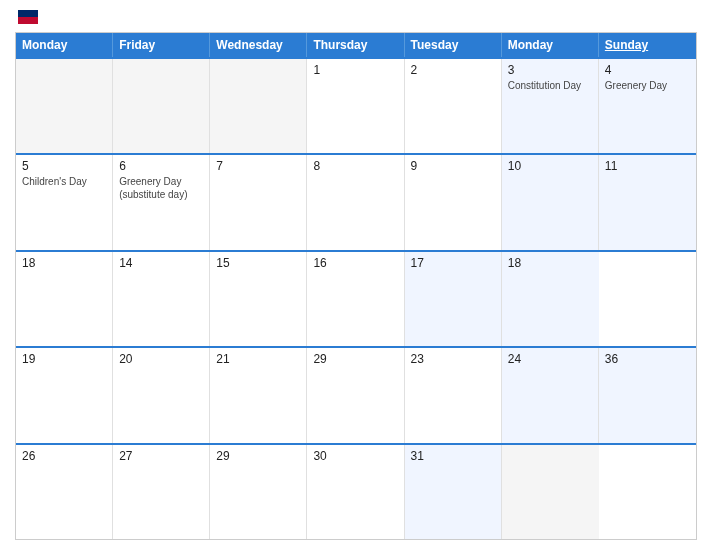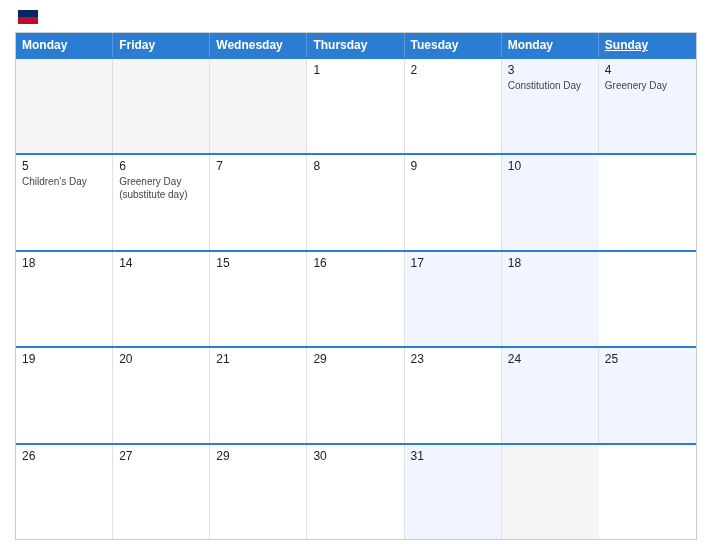--- a/index.html
+++ b/index.html
@@ -181,20 +181,23 @@
           </div>
           <div class="cal-cell">
             <span class="day-num">8</span>
           </div>
           <div class="cal-cell">
             <span class="day-num">9</span>
           </div>
           <div class="cal-cell saturday">
             <span class="day-num">10</span>
           </div>
+          <div class="cal-cell saturday">
+            <span class="day-num">11</span>
+          </div>
         </div>
         <div class="cal-week">
           <div class="cal-cell">
             <span class="day-num">18</span>
           </div>
           <div class="cal-cell">
             <span class="day-num">14</span>
           </div>
           <div class="cal-cell">
             <span class="day-num">15</span>
@@ -222,21 +225,21 @@
           <div class="cal-cell">
             <span class="day-num">29</span>
           </div>
           <div class="cal-cell">
             <span class="day-num">23</span>
           </div>
           <div class="cal-cell saturday">
             <span class="day-num">24</span>
           </div>
           <div class="cal-cell saturday">
-            <span class="day-num">25</span>
+            <span class="day-num">36</span>
           </div>
         </div>
         <div class="cal-week">
           <div class="cal-cell">
             <span class="day-num">26</span>
           </div>
           <div class="cal-cell">
             <span class="day-num">27</span>
           </div>
           <div class="cal-cell">

